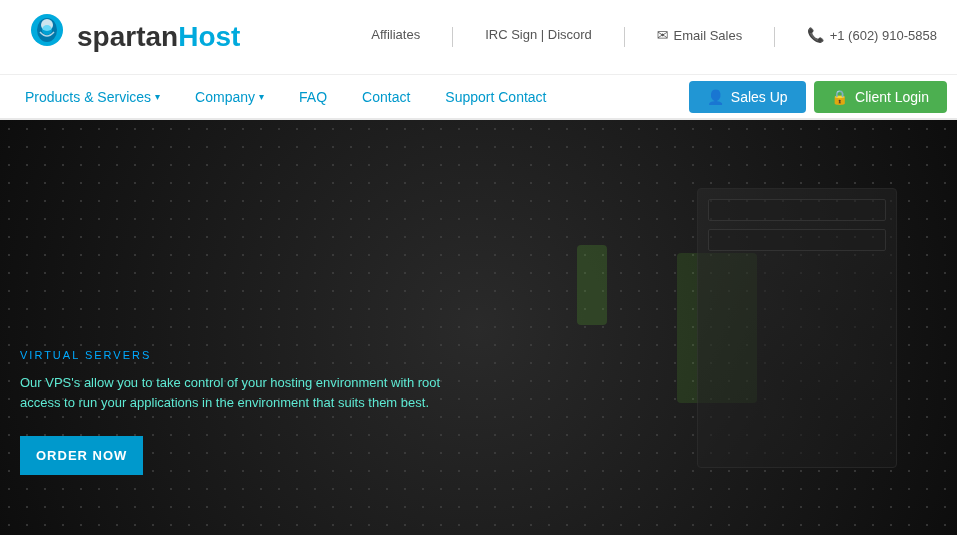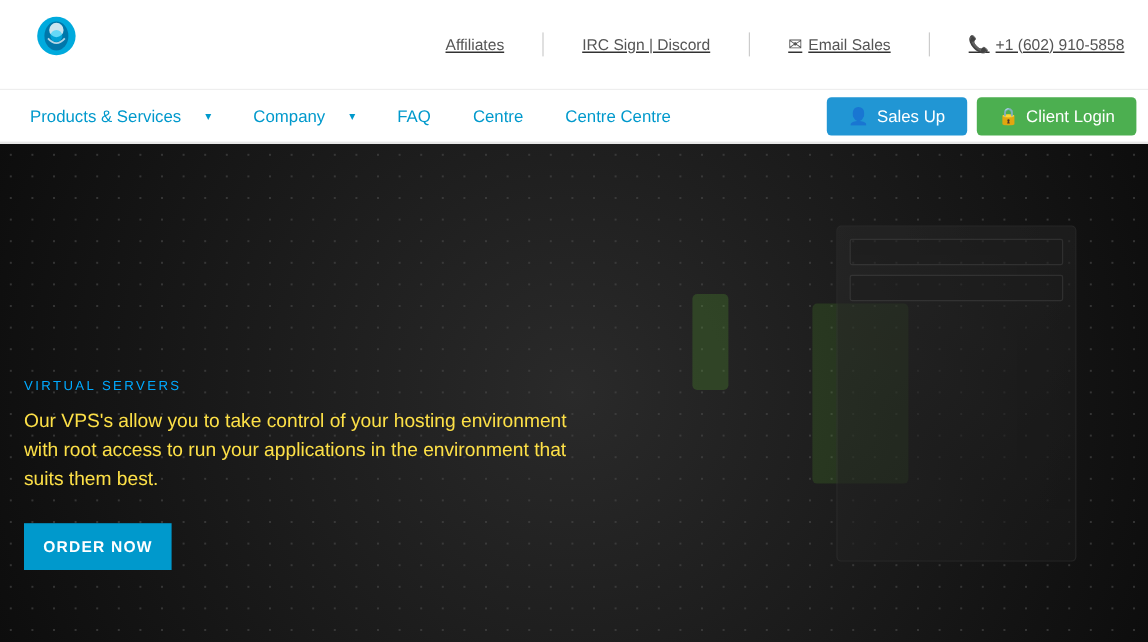--- a/index.html
+++ b/index.html
@@ -19,23 +19,22 @@
       display: flex;
       align-items: center;
     }
     .logo-icon {
       width: 55px;
       height: 55px;
       margin-right: 2px;
     }
     .top-links {
       display: flex;
-      align-items: center;
+      align-items: flex-start;
       gap: 32px;
-      text-decoration: underline;
     }
     .top-links a {
       color: #555;
       text-decoration: none;
       font-size: 13px;
     }
     .top-links .divider {
       width: 1px;
       height: 20px;
       background: #ccc;
@@ -70,21 +69,21 @@
       align-items: center;
       gap: 5px;
     }
     .nav-links a {
       color: #0099cc;
       text-decoration: none;
       font-size: 14px;
       padding: 10px 15px;
       display: flex;
       align-items: center;
-      gap: 20px;
+      gap: 4px;
     }
     .chevron {
       font-size: 10px;
       color: #0099cc;
     }
     .nav-buttons {
       display: flex;
       gap: 8px;
     }
     .btn-signup {
@@ -200,22 +199,22 @@
       margin-bottom: 12px;
     }
     .hero-title {
       font-size: 36px;
       font-weight: bold;
       line-height: 1.2;
       margin-bottom: 16px;
       color: #fff;
     }
     .hero-desc {
-      font-size: 16px;
-      color: #fde047;
+      font-size: 13px;
+      color: #5eead4;
       line-height: 1.5;
       margin-bottom: 24px;
     }
     .btn-order {
       background: #0099cc;
       color: #fff;
       border: none;
       padding: 12px 16px;
       font-size: 13px;
       font-weight: bold;
@@ -231,20 +230,23 @@
   <div class="logo-area">
 
     <svg class="logo-icon" viewBox="0 0 55 55" xmlns="http://www.w3.org/2000/svg">
       <circle cx="27" cy="20" r="16" fill="#00aadd"></circle>
       <ellipse cx="27" cy="20" rx="10" ry="12" fill="#0077aa"></ellipse>
       <circle cx="27" cy="15" r="6" fill="#fff" opacity="0.8"></circle>
       <ellipse cx="27" cy="20" rx="5" ry="5" fill="#00ccff" opacity="0.5"></ellipse>
 
       <path d="M20 22 Q27 30 34 22" stroke="#fff" stroke-width="1.5" fill="none" opacity="0.7"></path>
     </svg>
+    <div style="font-size:28px;font-weight:bold;color:#333;">
+      <span style="color:#333;">spartan</span><span style="color:#00aadd;">Host</span>
+    </div>
   </div>
 
   <div class="top-links">
     <a href="#">Affiliates</a>
     <div class="divider"></div>
     <a href="#">IRC Sign | Discord</a>
     <div class="divider"></div>
     <a href="#" class="email-link">
       <span style="font-size:14px;">✉</span>
       <span>Email Sales</span>
@@ -261,22 +263,22 @@
   <div class="nav-links">
     <a href="#">
       <span>Products &amp; Services</span>
       <span class="chevron">▾</span>
     </a>
     <a href="#">
       <span>Company</span>
       <span class="chevron">▾</span>
     </a>
     <a href="#">FAQ</a>
-    <a href="#">Centre</a>
-    <a href="#">Centre Centre</a>
+    <a href="#">Contact</a>
+    <a href="#">Support Contact</a>
   </div>
 
   <div class="nav-buttons">
     <button class="btn-signup">
       <span>👤</span>
       <span>Sales Up</span>
     </button>
     <button class="btn-login">
       <span>🔒</span>
       <span>Client Login</span>

